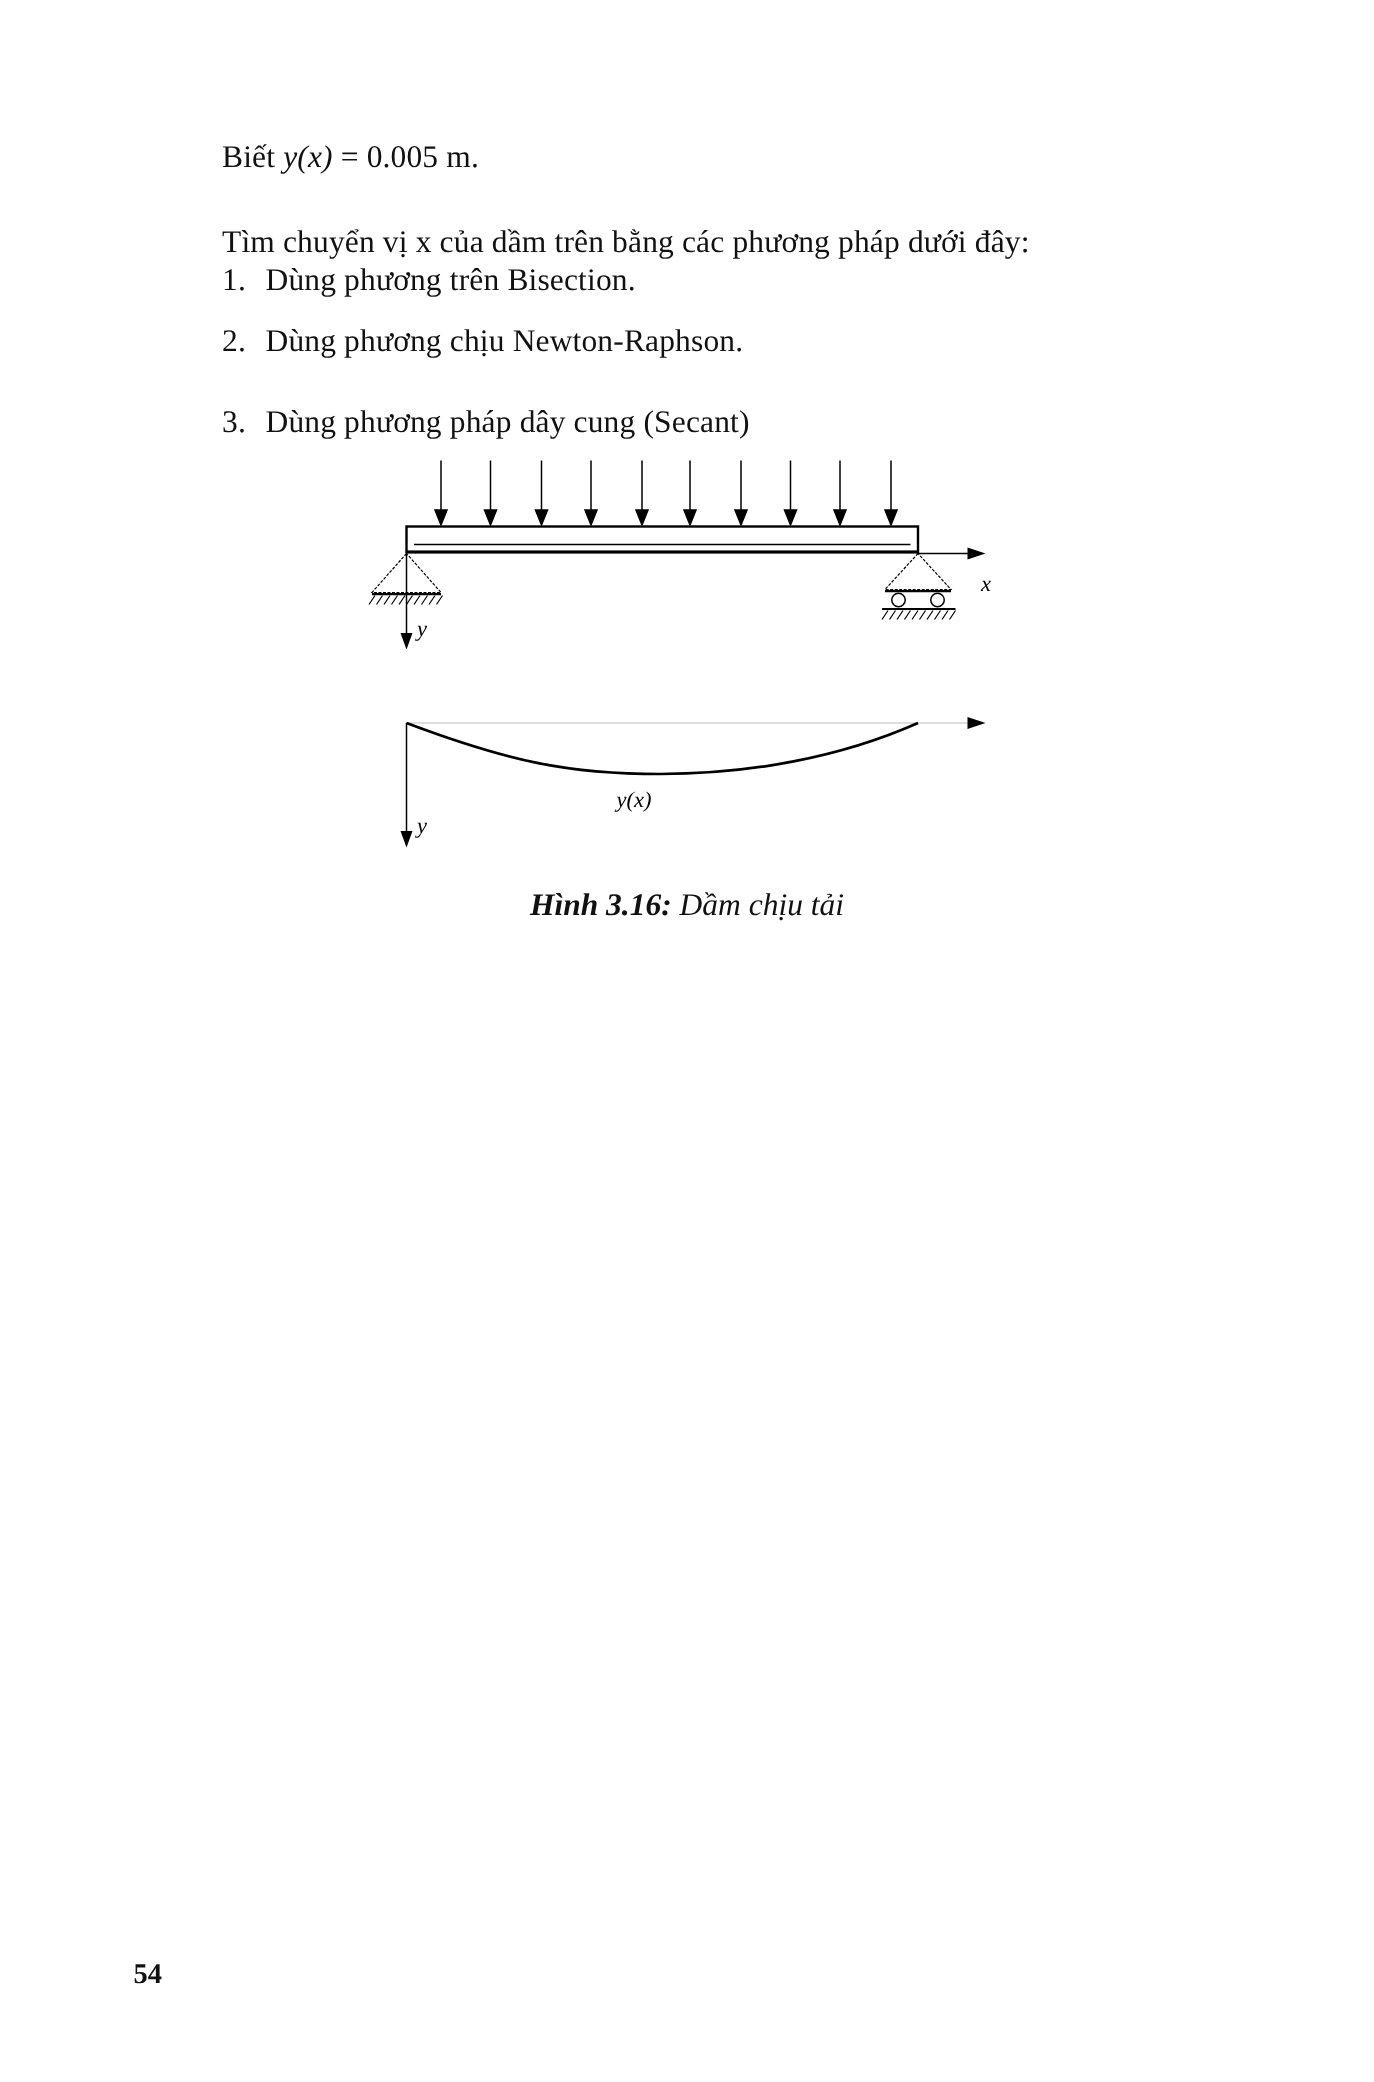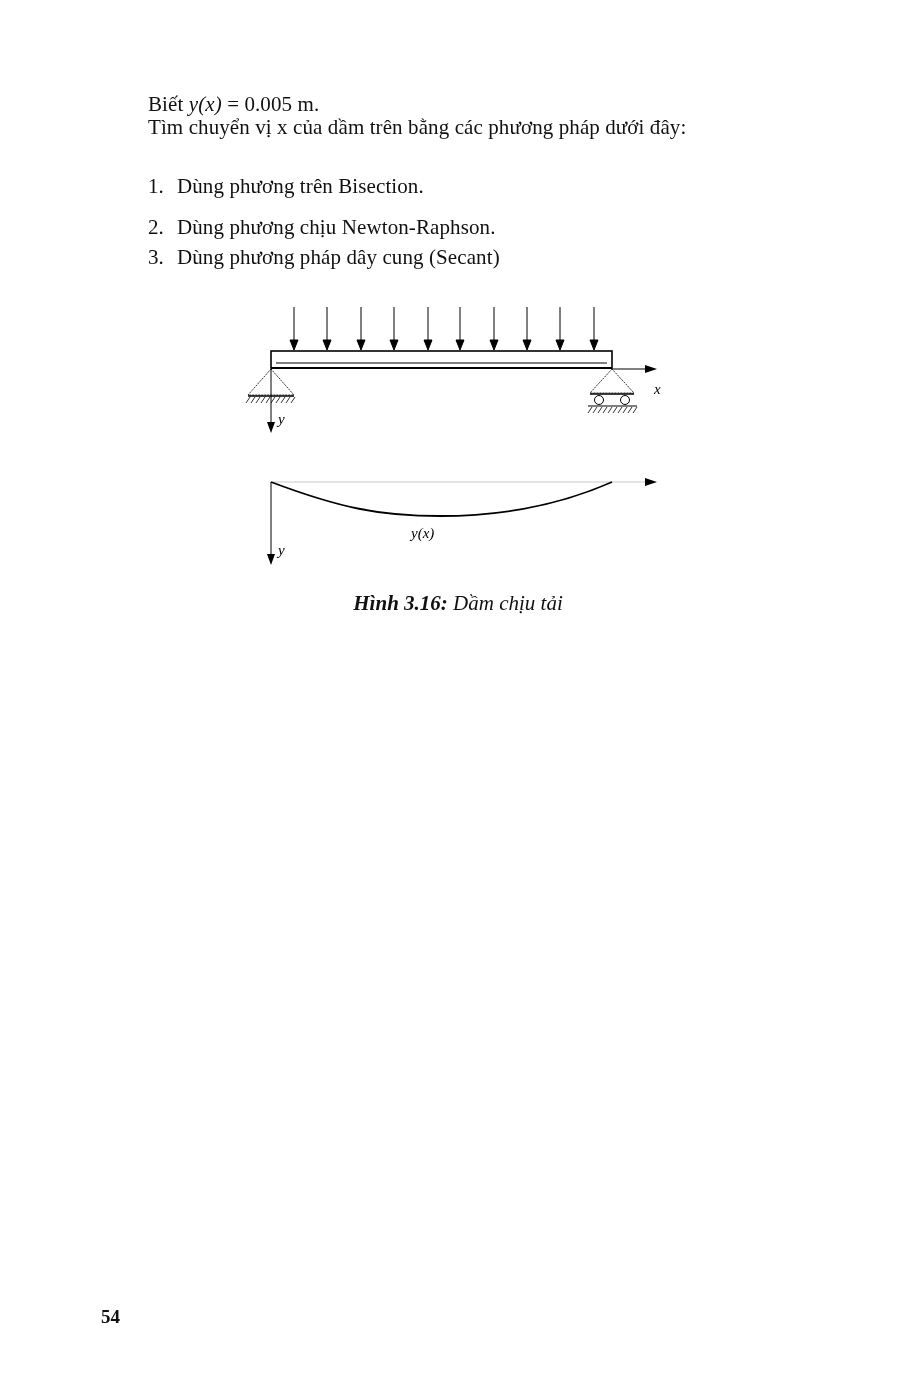--- a/index.html
+++ b/index.html
@@ -41,47 +41,47 @@
       width: 916px;
       top: 590px;
       text-align: center;
       font-size: 21px;
       line-height: 26px;
       font-style: italic;
     }
     .caption b { font-weight: bold; }
     .page-num {
       position: absolute;
-      left: 101px;
+      left: 89px;
       top: 1306px;
       font-size: 19px;
       font-weight: bold;
       line-height: 22px;
     }
     svg text {
       font-family: "Liberation Serif", "DejaVu Serif", serif;
       font-style: italic;
     }
   </style>
 </head>
 <body>
 
 <div class="line" style="top:91px;">
   <span>Biết </span><span class="ital">y(x)</span><span> = 0.005 m.</span>
 </div>
 
-<div class="line" style="top:114px;">Tìm chuyển vị x của dầm trên bằng các phương pháp dưới đây:</div>
+<div class="line" style="top:148px;">Tìm chuyển vị x của dầm trên bằng các phương pháp dưới đây:</div>
 
 <div class="line" style="top:173px;">
   <span class="item-num">1.</span><span>Dùng phương trên Bisection.</span>
 </div>
 <div class="line" style="top:214px;">
   <span class="item-num">2.</span><span>Dùng phương chịu Newton-Raphson.</span>
 </div>
-<div class="line" style="top:244px;">
+<div class="line" style="top:268px;">
   <span class="item-num">3.</span><span>Dùng phương pháp dây cung (Secant)</span>
 </div>
 
 <svg id="figure" viewBox="0 0 440 280" width="440" height="280">
   <defs>
     <marker id="arrowhead" markerWidth="8" markerHeight="10" refX="4" refY="9" orient="auto-start-reverse" markerUnits="userSpaceOnUse">
       <path d="M0,0 L8,0 L4,10 Z" fill="#000"></path>
     </marker>
   </defs>
 

